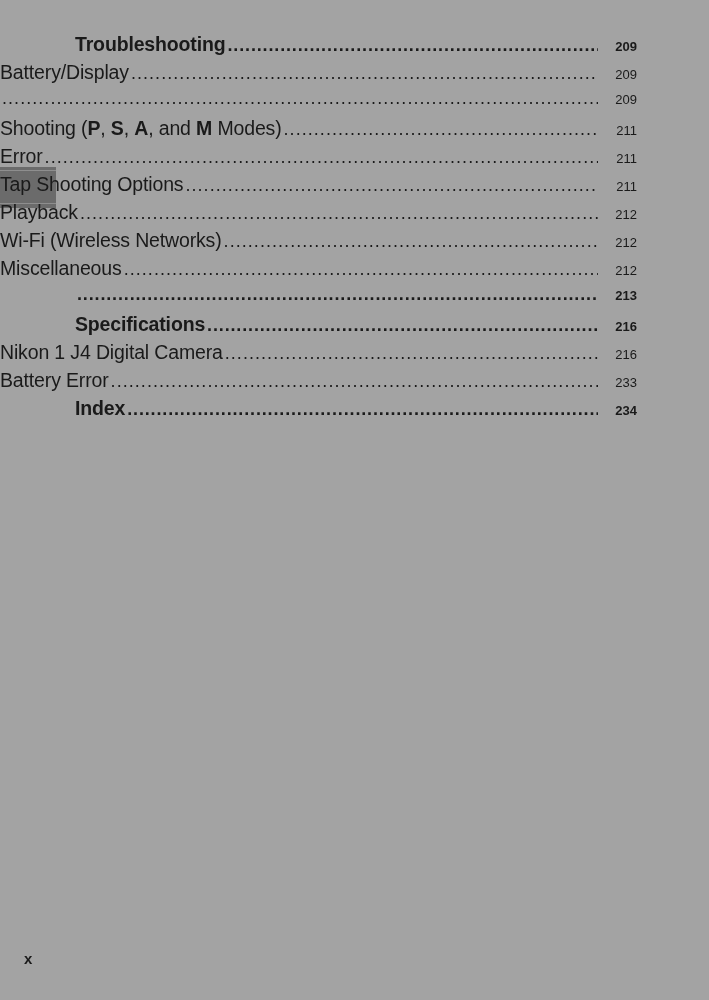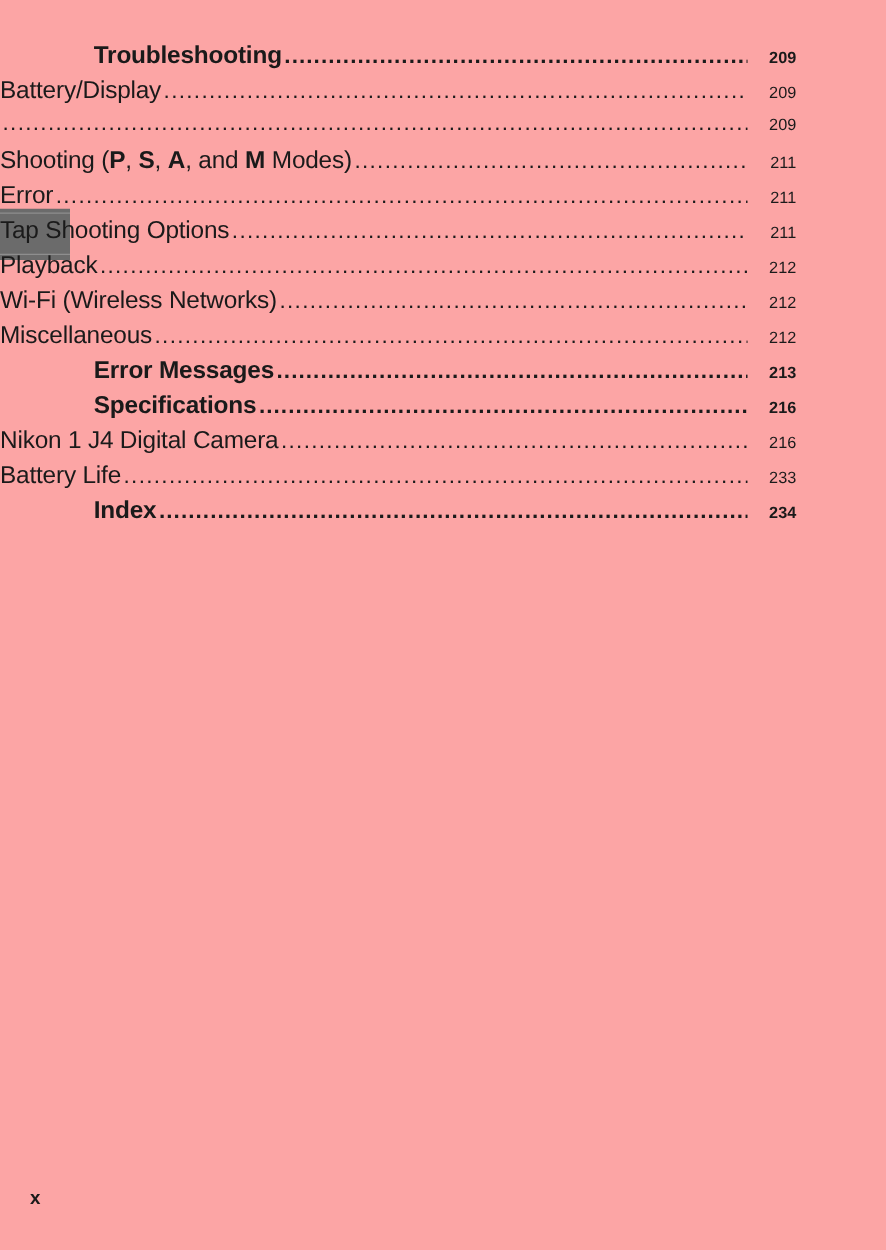--- a/index.html
+++ b/index.html
@@ -14,21 +14,21 @@
     overflow: hidden;
     font-family: "Liberation Sans", sans-serif;
     color: #1a1a1a;
     -webkit-font-smoothing: antialiased;
   }
 
   
   #page {
     position: absolute;
     inset: 0;
-    background: #fca5a5;
+    background: #a3a3a3;
   }
 
   
   #chapter-tab {
     position: absolute;
     left: 0;
     top: 167px;
     width: 56px;
     height: 41px;
     background: #6b6b6b;
@@ -167,36 +167,35 @@
         <span class="toc-title">Wi-Fi (Wireless Networks)</span>
         <span class="toc-leader"></span>
         <span class="toc-page">212</span>
       </div>
       <div class="toc-row level-2">
         <span class="toc-title">Miscellaneous</span>
         <span class="toc-leader"></span>
         <span class="toc-page">212</span>
       </div>
       <div class="toc-row level-1">
-        <span class="toc-title">Error Messages</span>
         <span class="toc-leader"></span>
         <span class="toc-page">213</span>
       </div>
       <div class="toc-row level-1">
         <span class="toc-title">Specifications</span>
         <span class="toc-leader"></span>
         <span class="toc-page">216</span>
       </div>
       <div class="toc-row level-2">
         <span class="toc-title">Nikon 1 J4 Digital Camera</span>
         <span class="toc-leader"></span>
         <span class="toc-page">216</span>
       </div>
       <div class="toc-row level-2">
-        <span class="toc-title">Battery Life</span>
+        <span class="toc-title">Battery Error</span>
         <span class="toc-leader"></span>
         <span class="toc-page">233</span>
       </div>
       <div class="toc-row level-1">
         <span class="toc-title">Index</span>
         <span class="toc-leader"></span>
         <span class="toc-page">234</span>
       </div>
     </div>
 

